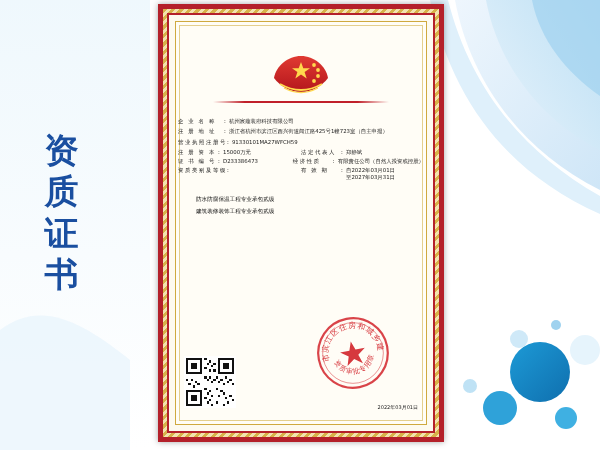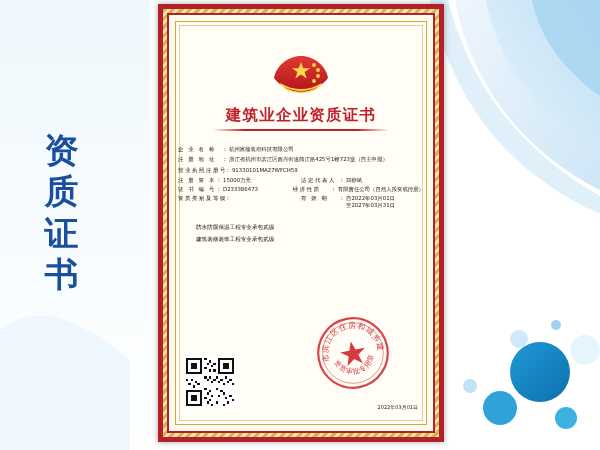--- a/index.html
+++ b/index.html
@@ -231,21 +231,20 @@
         <path d="M31 8 L33.3 14.2 L40 14.2 L34.6 18.1 L36.7 24.4 L31 20.6 L25.3 24.4 L27.4 18.1 L22 14.2 L28.7 14.2 Z" fill="#ffd84d"></path>
         <circle cx="44" cy="11" r="1.9" fill="#ffd84d"></circle>
         <circle cx="48" cy="16" r="1.9" fill="#ffd84d"></circle>
         <circle cx="48" cy="22" r="1.9" fill="#ffd84d"></circle>
         <circle cx="44" cy="27" r="1.9" fill="#ffd84d"></circle>
         <path d="M10 30 Q31 42 52 30" stroke="#ffd84d" stroke-width="2" fill="none"></path>
         <path d="M14 34 Q31 43 48 34" stroke="#ffd84d" stroke-width="1.4" fill="none"></path>
       </svg>
     </div>
 
-    <div class="cert-title">建筑业企业资质证书</div>
     <div class="title-rule"></div>
 
     <div class="fields">
       <div class="frow">
         <div class="flabel">企 业 名 称</div>
         <div class="fcolon">:</div>
         <div class="fval">杭州宸蕴装府科技有限公司</div>
       </div>
       <div class="frow">
         <div class="flabel">注 册 地 址</div>

